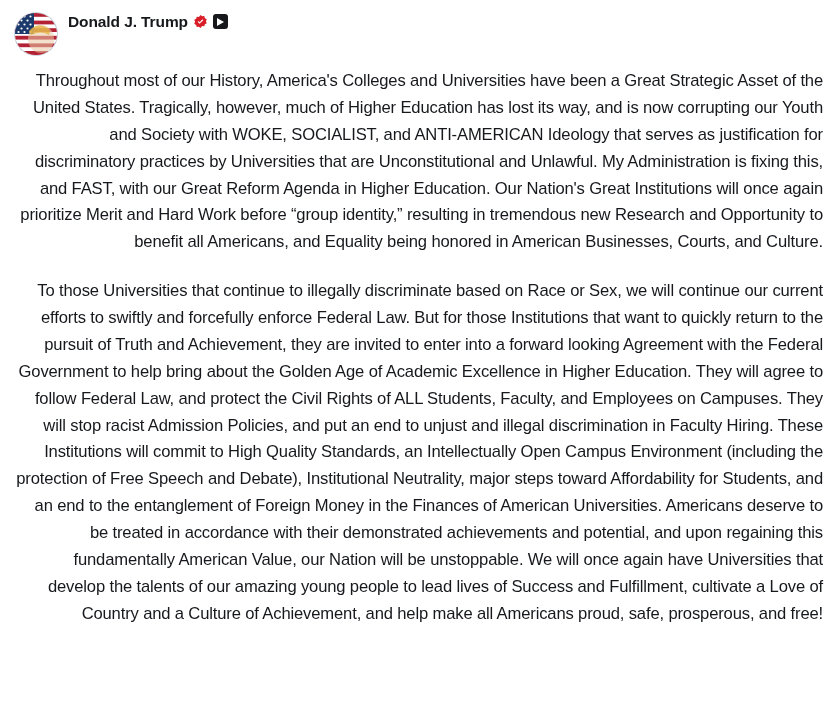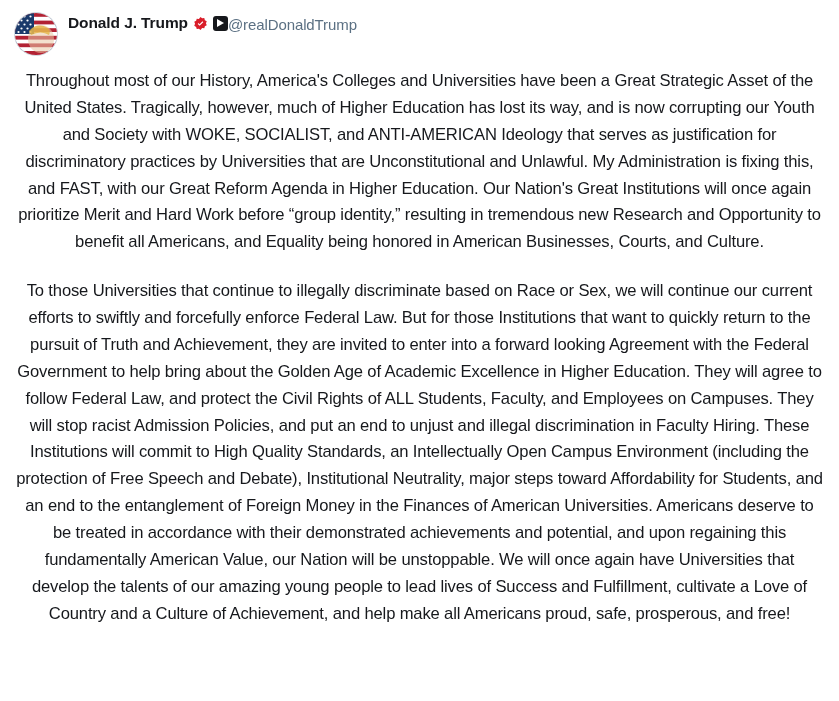--- a/index.html
+++ b/index.html
@@ -34,21 +34,21 @@
     border-radius: 50%;
     flex: 0 0 42px;
     overflow: hidden;
     position: relative;
     background: #1b3a6b;
     border: 1px solid #d8dde3;
   }
   .avatar svg { display: block; }
   .identity {
     display: flex;
-    flex-direction: row;
+    flex-direction: column;
     justify-content: center;
     padding-top: 1px;
     text-align: right;
   }
   .name-row {
     display: flex;
     align-items: center;
     gap: 5px;
     line-height: 1.1;
   }
@@ -92,21 +92,21 @@
   }
   .body {
     padding: 2px 2px 0 2px;
   }
   .body p {
     margin: 0 0 22px 0;
     font-size: 16.6px;
     line-height: 1.62;
     color: #16181c;
     letter-spacing: -0.15px;
-    text-align: center;
+    text-align: right;
   }
   .body p:last-child {
     margin-bottom: 4px;
   }
 </style>
 </head>
 <body>
 
 <div class="post">
 
@@ -149,21 +149,20 @@
       <div class="name-row">
         <span class="display-name">Donald J. Trump</span>
         <span class="badge-verified">
           <svg width="15" height="15" viewBox="0 0 24 24" aria-hidden="true">
             <path fill="#d91e2a" d="M12 1.5l2.6 2.2 3.4-.4 1 3.3 3 1.7-1.3 3.2 1.3 3.2-3 1.7-1 3.3-3.4-.4L12 22.5l-2.6-2.2-3.4.4-1-3.3-3-1.7 1.3-3.2L2 9.3l3-1.7 1-3.3 3.4.4z"></path>
             <path fill="#ffffff" d="M10.6 15.6l-3-3 1.3-1.3 1.7 1.7 4.5-4.5 1.3 1.3z"></path>
           </svg>
         </span>
         <span class="badge-affiliate"></span>
       </div>
-      <div class="handle">@realDonaldTrump</div>
     </div>
 
   </div>
 
   <div class="body">
     <p>Throughout most of our History, America's Colleges and Universities have been a Great Strategic Asset of the United States. Tragically, however, much of Higher Education has lost its way, and is now corrupting our Youth and Society with WOKE, SOCIALIST, and ANTI-AMERICAN Ideology that serves as justification for discriminatory practices by Universities that are Unconstitutional and Unlawful. My Administration is fixing this, and FAST, with our Great Reform Agenda in Higher Education. Our Nation's Great Institutions will once again prioritize Merit and Hard Work before “group identity,” resulting in tremendous new Research and Opportunity to benefit all Americans, and Equality being honored in American Businesses, Courts, and Culture.</p>
     <p>To those Universities that continue to illegally discriminate based on Race or Sex, we will continue our current efforts to swiftly and forcefully enforce Federal Law. But for those Institutions that want to quickly return to the pursuit of Truth and Achievement, they are invited to enter into a forward looking Agreement with the Federal Government to help bring about the Golden Age of Academic Excellence in Higher Education. They will agree to follow Federal Law, and protect the Civil Rights of ALL Students, Faculty, and Employees on Campuses. They will stop racist Admission Policies, and put an end to unjust and illegal discrimination in Faculty Hiring. These Institutions will commit to High Quality Standards, an Intellectually Open Campus Environment (including the protection of Free Speech and Debate), Institutional Neutrality, major steps toward Affordability for Students, and an end to the entanglement of Foreign Money in the Finances of American Universities. Americans deserve to be treated in accordance with their demonstrated achievements and potential, and upon regaining this fundamentally American Value, our Nation will be unstoppable. We will once again have Universities that develop the talents of our amazing young people to lead lives of Success and Fulfillment, cultivate a Love of Country and a Culture of Achievement, and help make all Americans proud, safe, prosperous, and free!</p>
   </div>
 
 </div>

